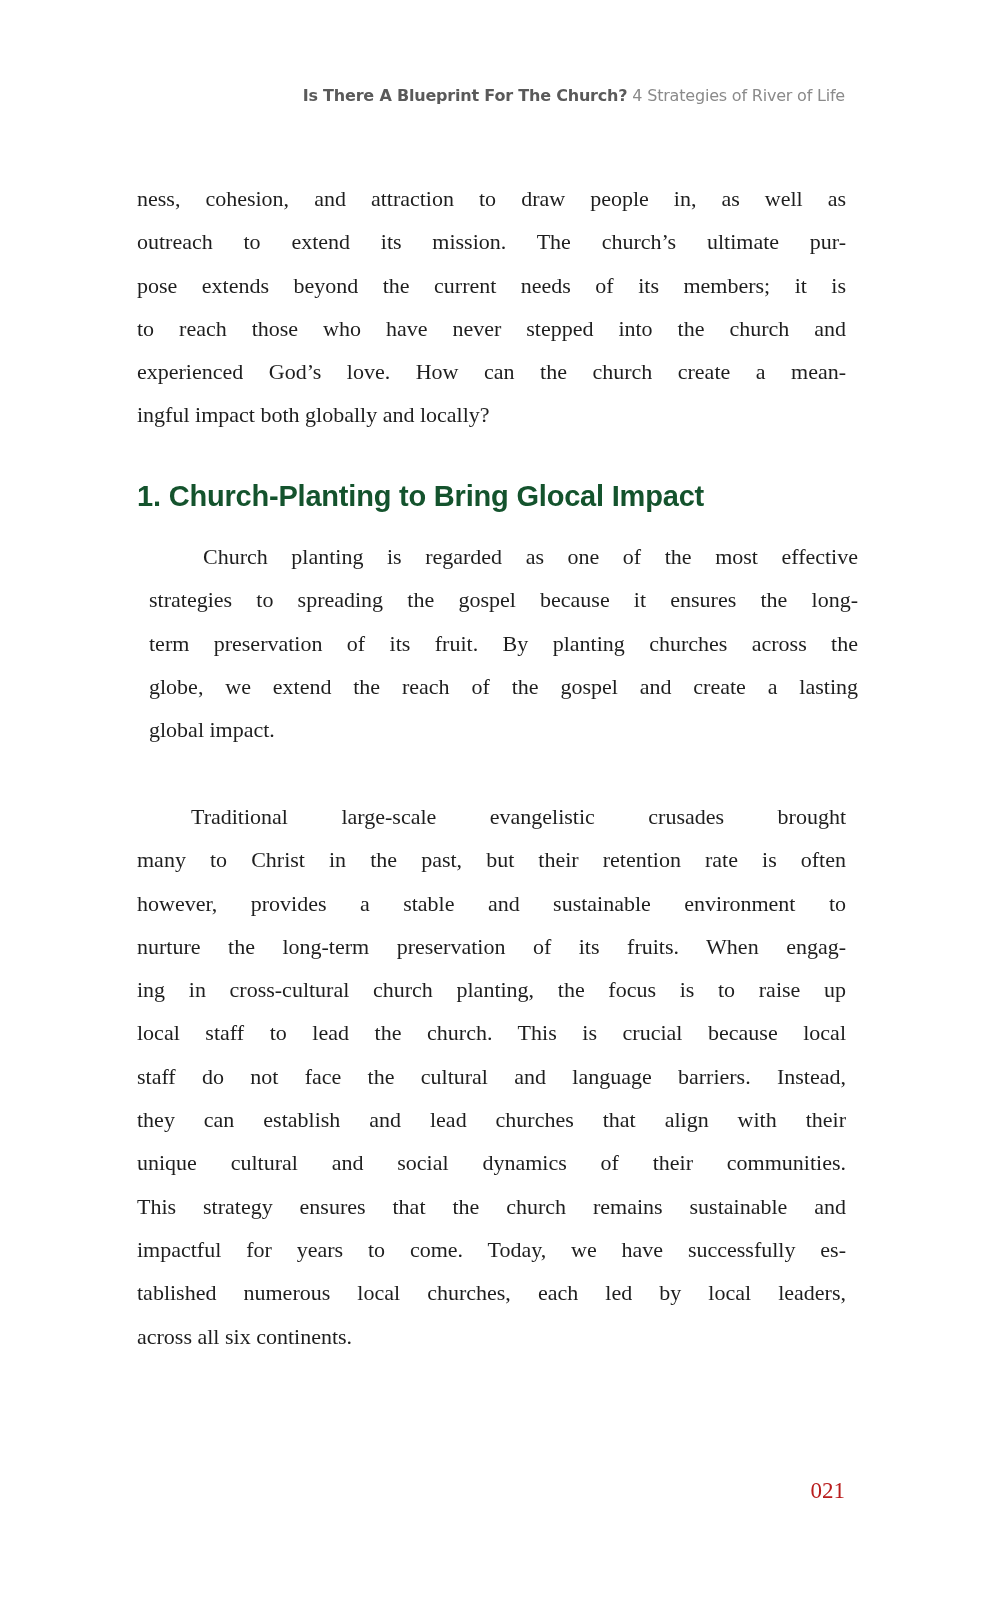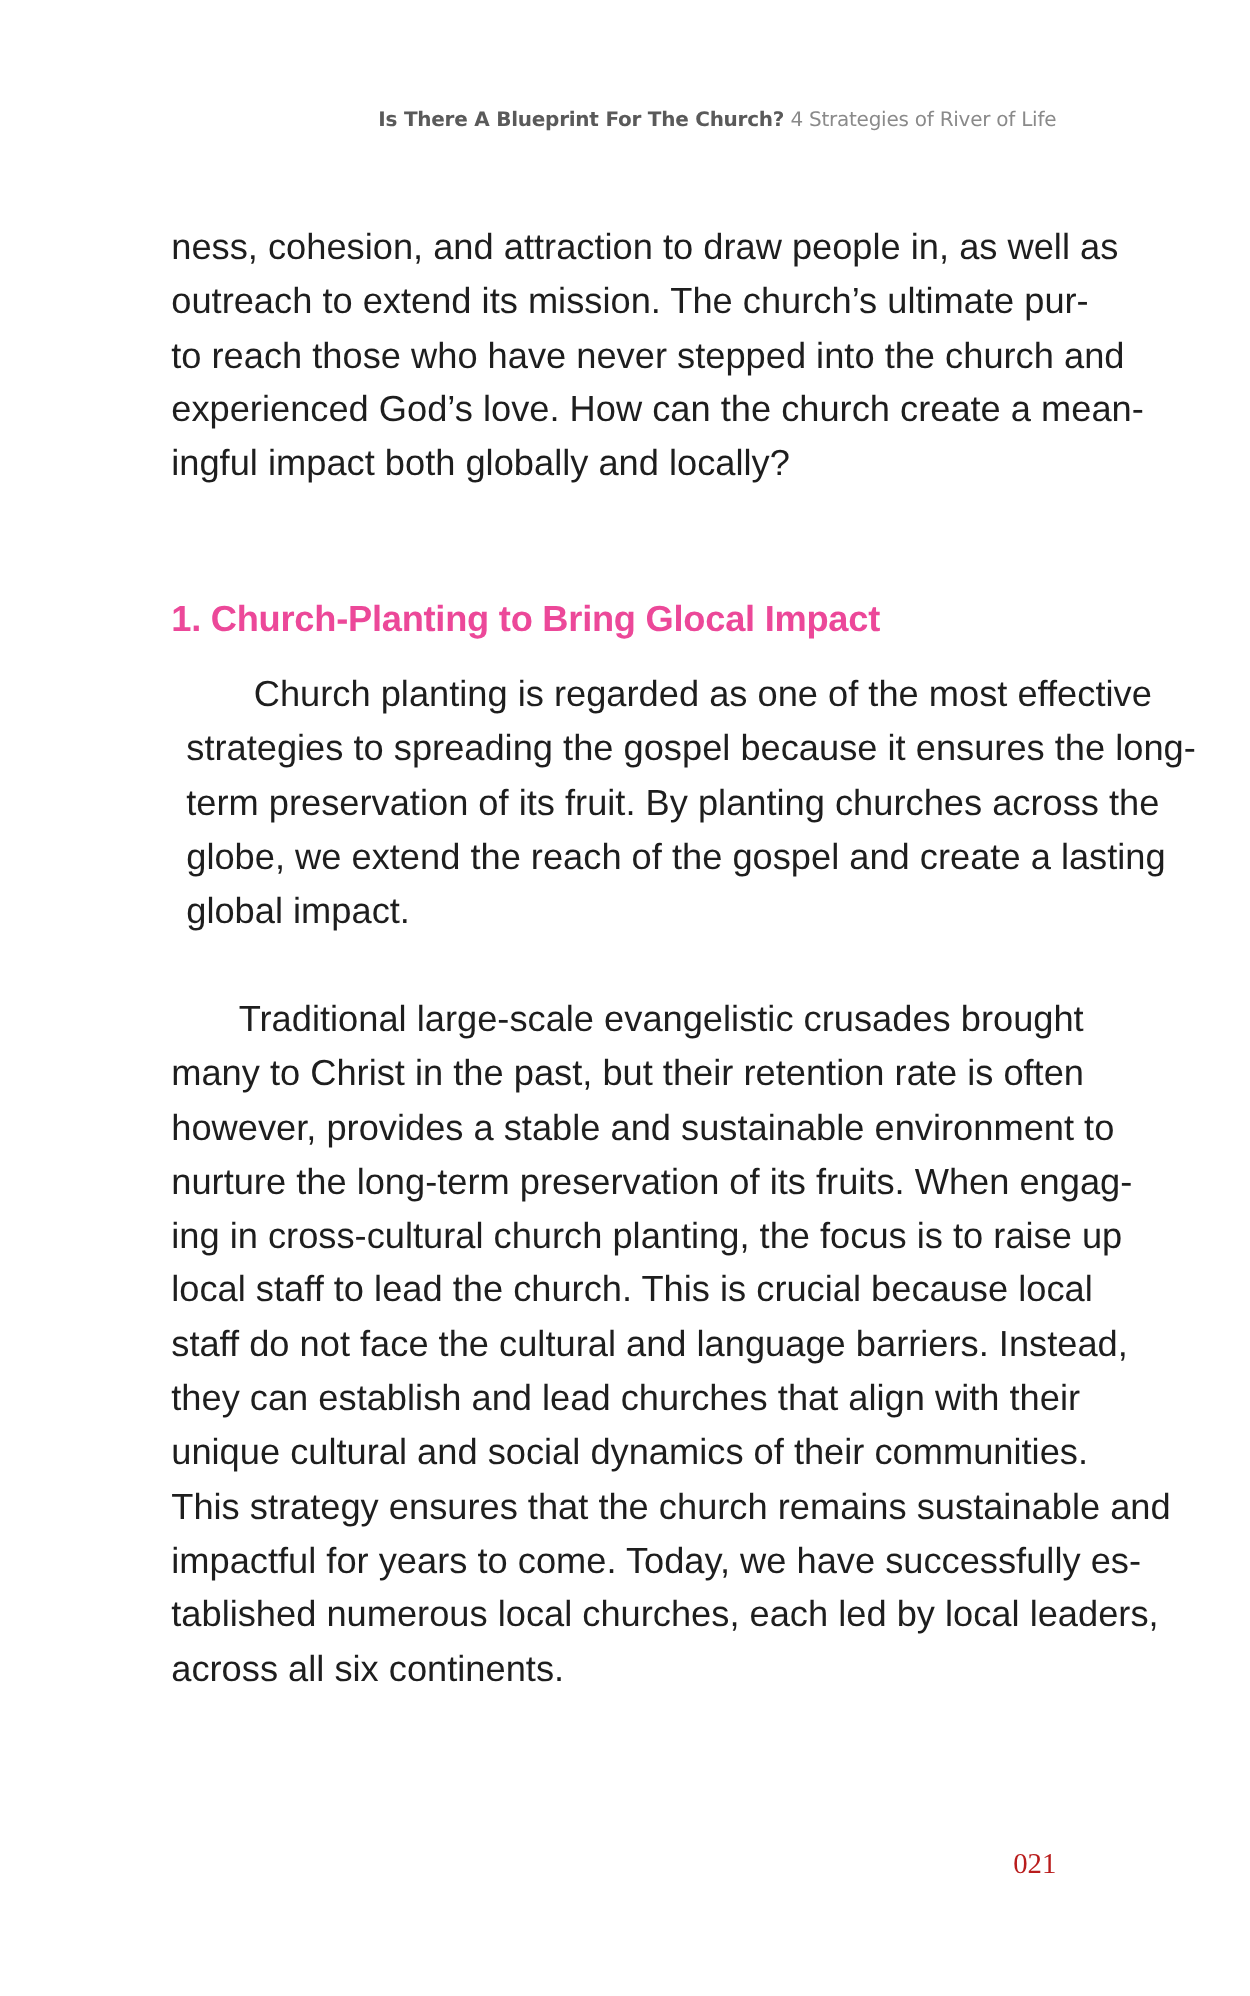--- a/index.html
+++ b/index.html
@@ -28,22 +28,22 @@
       color: #5a5a5a;
     }
     .running-header .chapter-title {
       color: #8a8a8a;
       margin-left: 5px;
     }
     .text-block {
       position: absolute;
       left: 137px;
       width: 709px;
-      font-family: Liberation Sans, sans-serif;
-      font-size: 29px;
+      font-family: Liberation Serif, serif;
+      font-size: 22px;
       color: #1e1e1e;
     }
     .line {
       display: block;
       height: 43.3px;
       line-height: 43.3px;
       text-align: justify;
       text-align-last: justify;
       white-space: nowrap;
       overflow: visible;
@@ -54,21 +54,21 @@
     .line.indent {
       padding-left: 54px;
     }
     .section-heading {
       position: absolute;
       left: 137px;
       top: 480px;
       font-family: "Liberation Sans", sans-serif;
       font-weight: bold;
       font-size: 29px;
-      color: #ec4899;
+      color: #14532d;
       white-space: nowrap;
       letter-spacing: -0.2px;
     }
     .page-number {
       position: absolute;
       right: 155px;
       top: 1478px;
       font-family: "Liberation Serif", serif;
       font-size: 23px;
       color: #b91c1c;
@@ -77,20 +77,21 @@
 </head>
 <body>
 
 <div class="running-header">
   <span class="book-title">Is There A Blueprint For The Church?</span><span class="chapter-title">4 Strategies of River of Life</span>
 </div>
 
 <div class="text-block" style="top:177px;">
   <span class="line">ness, cohesion, and attraction to draw people in, as well as</span>
   <span class="line">outreach to extend its mission. The church’s ultimate pur-</span>
+  <span class="line">pose extends beyond the current needs of its members; it is</span>
   <span class="line">to reach those who have never stepped into the church and</span>
   <span class="line">experienced God’s love. How can the church create a mean-</span>
   <span class="line last">ingful impact both globally and locally?</span>
 </div>
 
 <div class="section-heading">1. Church-Planting to Bring Glocal Impact</div>
 
 <div class="text-block" style="top:535px;margin-left:12px;">
   <span class="line indent">Church planting is regarded as one of the most effective</span>
   <span class="line">strategies to spreading the gospel because it ensures the long-</span>

